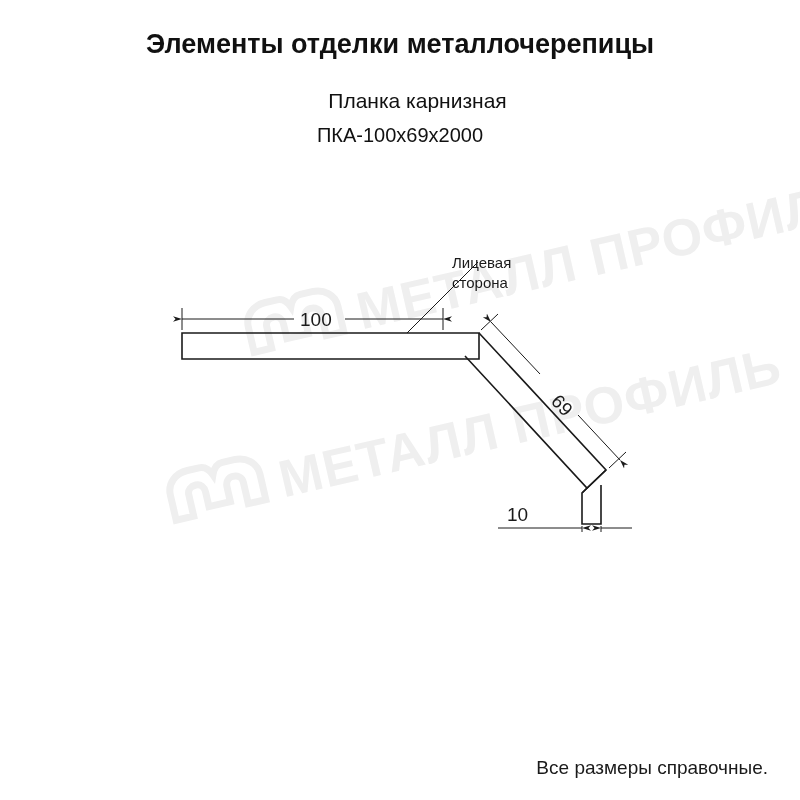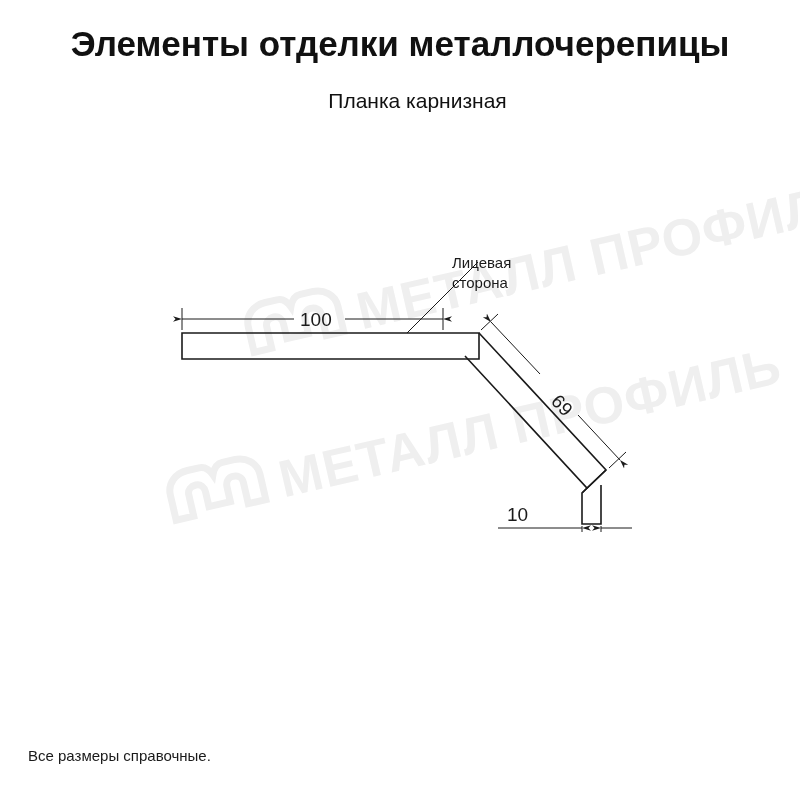--- a/index.html
+++ b/index.html
@@ -20,21 +20,21 @@
     inset: 0;
   }
   .title-block {
     position: absolute;
     top: 28px;
     left: 0;
     width: 800px;
     text-align: center;
   }
   .main-title {
-    font-size: 35px;
+    font-size: 27px;
     font-weight: bold;
     letter-spacing: 0px;
     line-height: 32px;
     color: #111;
   }
   .subtitle {
     margin-top: 28px;
     font-size: 21px;
     font-weight: normal;
     line-height: 26px;
@@ -62,25 +62,26 @@
     position: absolute;
     left: 0;
     top: 180px;
     width: 800px;
     height: 420px;
     pointer-events: none;
   }
   .footnotes {
     position: absolute;
     left: 28px;
-    bottom: 34px;
+    bottom: 22px;
     width: 740px;
-    font-size: 15px;
+    font-size: 19px;
     line-height: 21px;
     color: #1a1a1a;
+    text-align: right;
   }
   .footnote-line {
     white-space: nowrap;
   }
   .dim-text {
     font-family: "Liberation Sans", sans-serif;
     font-size: 19px;
     fill: #1a1a1a;
   }
   .face-text {
@@ -90,20 +91,21 @@
   }
 </style>
 </head>
 <body>
 
 <div class="page">
 
   <div class="title-block">
     <div class="main-title">Элементы отделки металлочерепицы</div>
     <div class="subtitle">Планка карнизная</div>
+    <div class="code">ПКА-100x69x2000</div>
   </div>
 
   <div class="watermark">
     <svg width="800" height="420" viewBox="0 0 800 420" xmlns="http://www.w3.org/2000/svg">
       <g transform="rotate(-13 400 115)">
         <g transform="translate(245, 92)">
           <path d="M0 20 C0 8, 10 0, 22 0 L34 0 C40 0, 44 5, 46 10 C48 5, 52 0, 58 0 L70 0 C82 0, 92 8, 92 20 L92 46 L74 46 L74 24 C74 19, 70 16, 65 16 C60 16, 57 20, 57 25 L57 40 L35 40 L35 25 C35 20, 32 16, 27 16 C22 16, 18 19, 18 24 L18 46 L0 46 Z" fill="none" stroke="#efefef" stroke-width="7"></path>
         </g>
         <text x="355" y="140" font-family="Liberation Sans, sans-serif" font-size="52" font-weight="bold" fill="#efefef" letter-spacing="1">МЕТАЛЛ ПРОФИЛЬ</text>
       </g>

